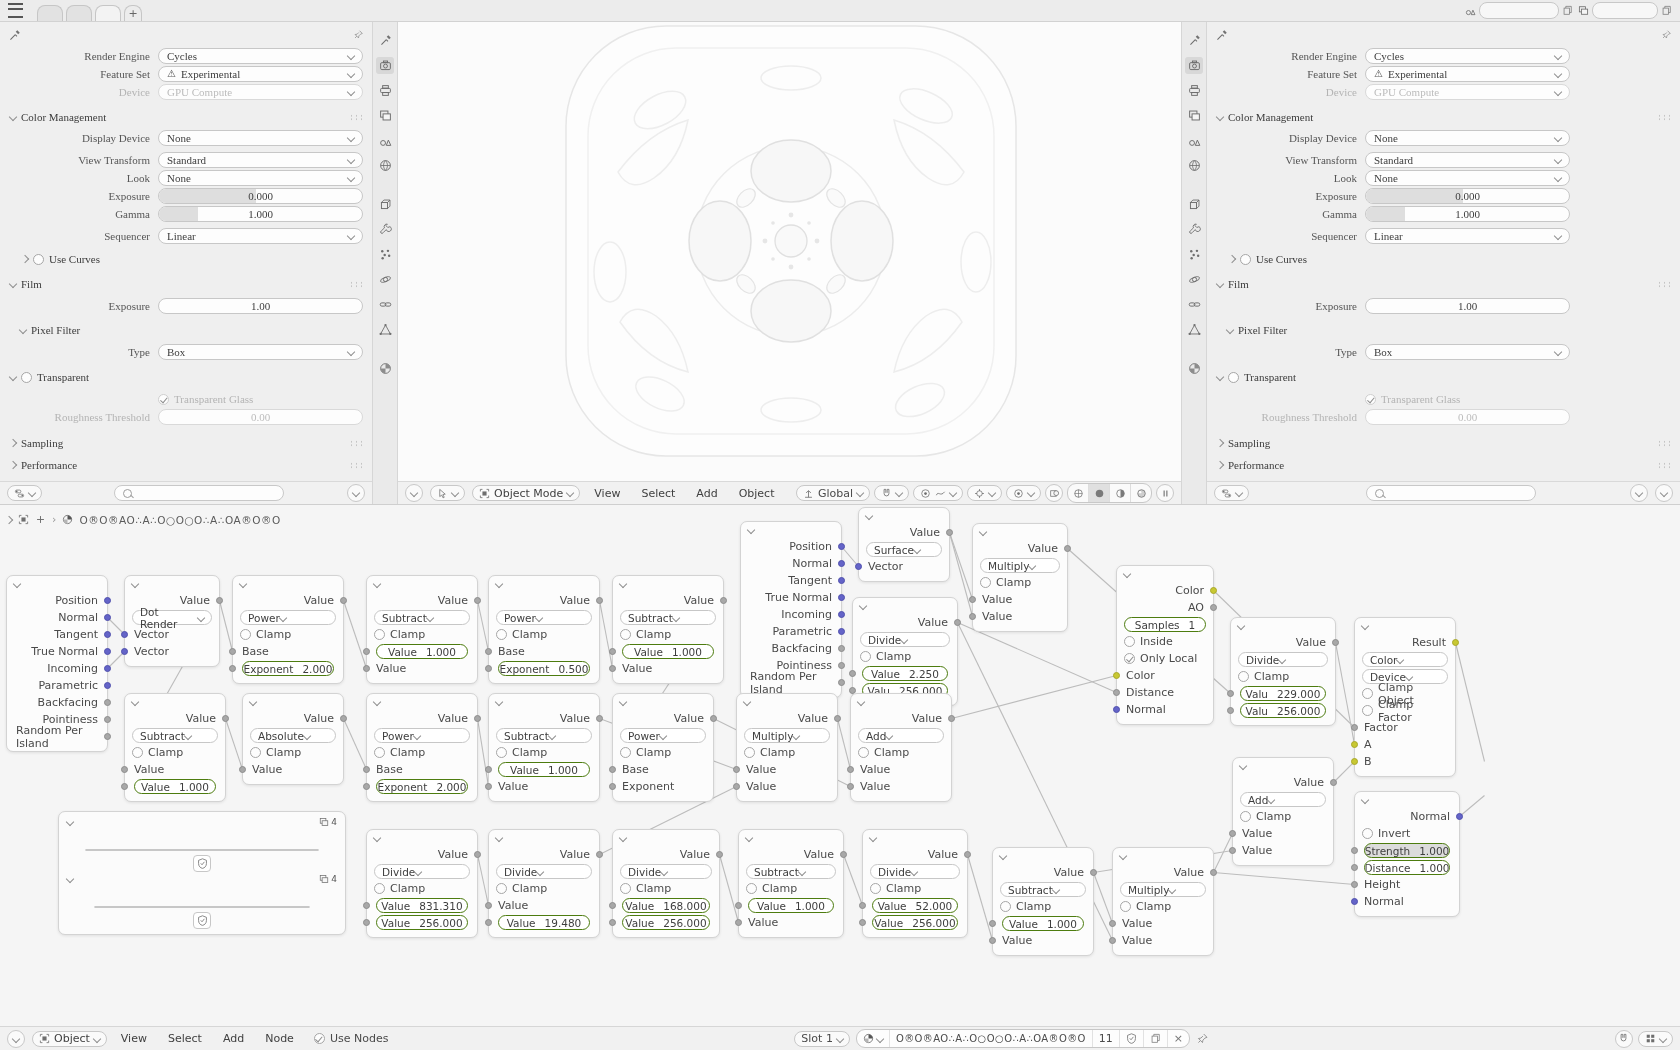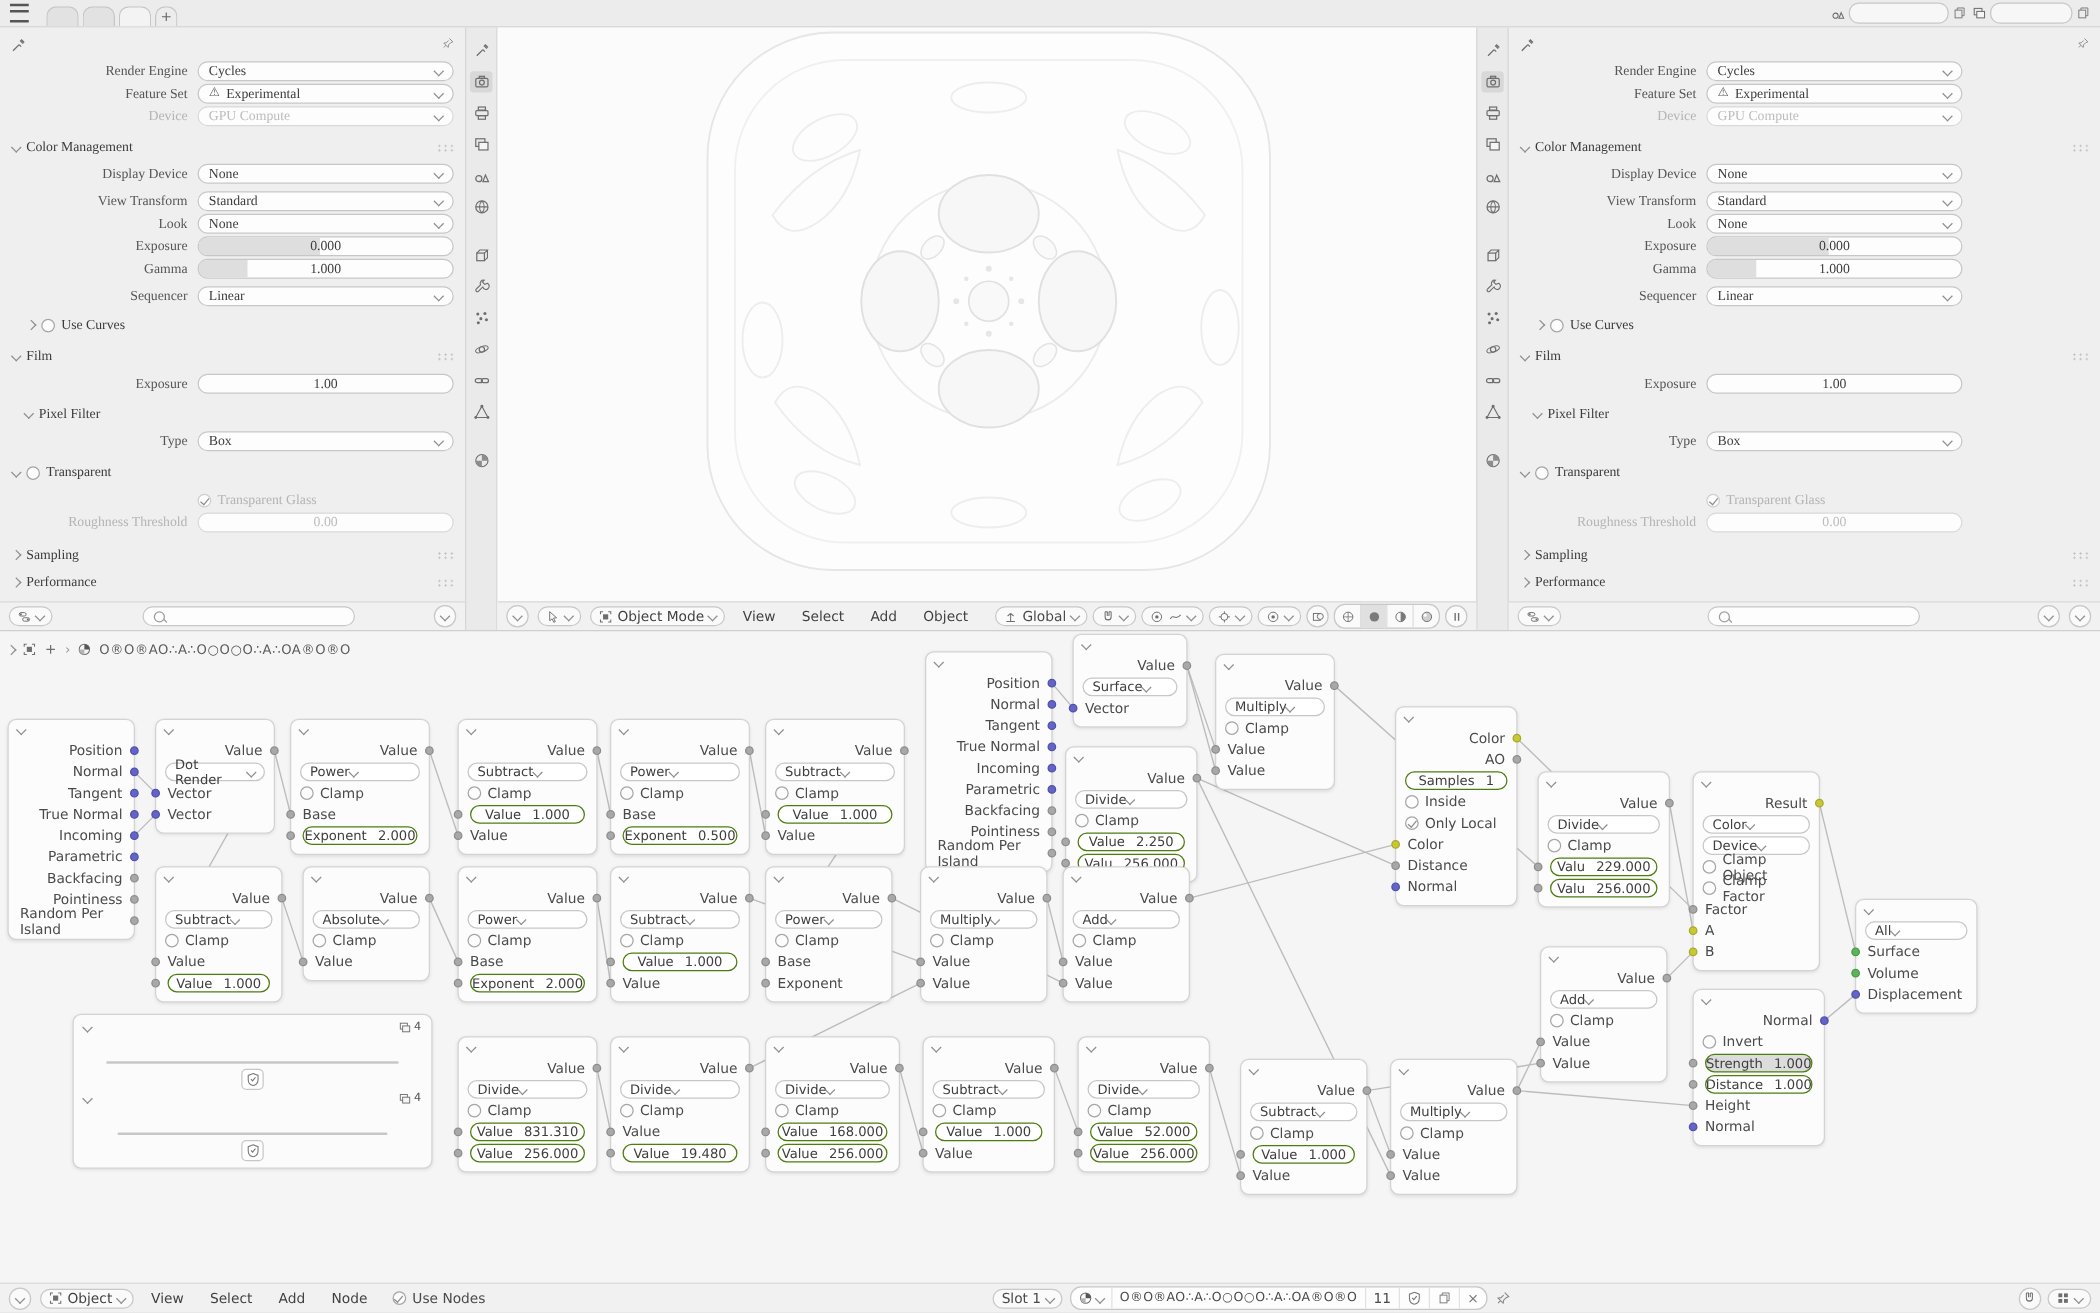--- a/index.html
+++ b/index.html
@@ -1930,43 +1930,20 @@
           </div>
           <div class="nrow in">
             <span class="sock i g"></span>
             <span>Height</span>
           </div>
           <div class="nrow in">
             <span class="sock i v"></span>
             <span>Normal</span>
           </div>
         </div>
-        <div class="node" style="left: 1484px; top: 214px; width: 98px;">
-          <div class="nhead">
-            <span class="cvd"></span>
-          </div>
-          <div class="wrow">
-            <div class="ndd">
-              <span>All</span>
-              <span class="cvd"></span>
-            </div>
-          </div>
-          <div class="nrow in">
-            <span class="sock i s"></span>
-            <span>Surface</span>
-          </div>
-          <div class="nrow in">
-            <span class="sock i s"></span>
-            <span>Volume</span>
-          </div>
-          <div class="nrow in">
-            <span class="sock i v"></span>
-            <span>Displacement</span>
-          </div>
-        </div>
       </div>
   </div>
 
   <div class="footer">
     <div class="circbtn">
         <span class="cvd"></span>
       </div>
     <div class="roundbtn">
       <svg class="ic ic12">
           <use href="#i-modesq"></use>

